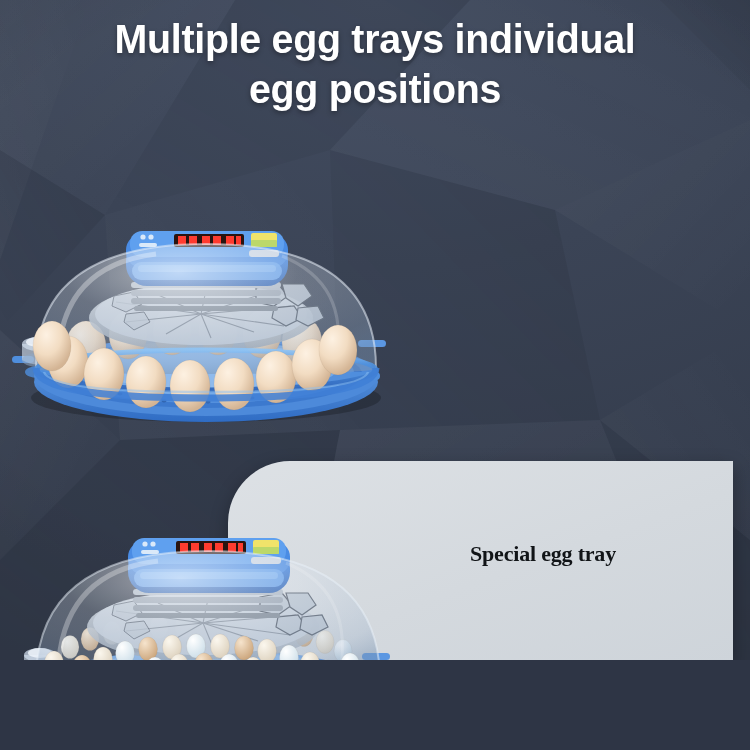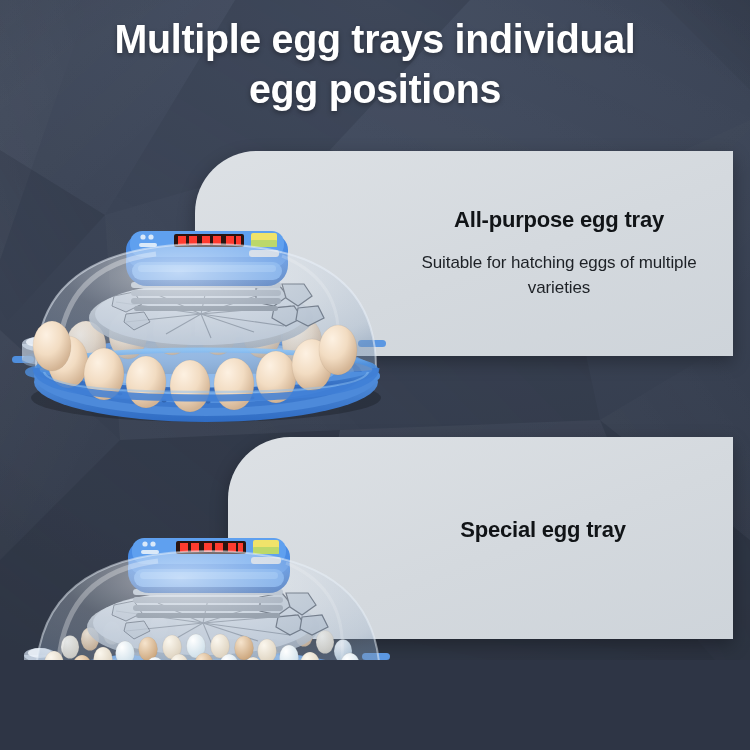--- a/index.html
+++ b/index.html
@@ -53,22 +53,23 @@
     position:absolute;
     background:linear-gradient(160deg,#dde1e5 0%, #d4d9de 55%, #ced4da 100%);
     box-shadow:0 6px 18px rgba(0,0,0,.30);
     z-index:4;
   }
   .card-1 {
     left:195px; top:151px; width:538px; height:205px;
     border-radius:62px 0 0 0;
   }
   .card-2 {
-    left:228px; top:437px; width:505px; height:202px;
+    left:228px; top:461px; width:505px; height:202px;
     border-radius:62px 0 0 0;
+    font-family:Liberation Serif, serif;
   }
   .card-inner {
     position:absolute; right:0; top:0; height:100%;
     display:flex; flex-direction:column;
     align-items:center; justify-content:center;
     text-align:center;
   }
   .card-1 .card-inner { width:330px; padding-right:18px; }
   .card-2 .card-inner { width:368px; padding-right:12px; }
 
@@ -136,26 +137,20 @@
     <polygon points="660,0 750,0 750,90" fill="url(#fb)"></polygon>
   </svg>
 
   <div class="bg-layer bg-vig"></div>
 
   <div class="title-wrap">
     <span class="title-line">Multiple egg trays individual</span>
     <span class="title-line">egg positions</span>
   </div>
 
-  <div class="card card-1">
-    <div class="card-inner">
-      <div class="card-heading">All-purpose egg tray</div>
-      <div class="card-body">Suitable for hatching eggs of multiple varieties</div>
-    </div>
-  </div>
 
   <div class="card card-2">
     <div class="card-inner">
       <div class="card-heading">Special egg tray</div>
     </div>
   </div>
 
   <div class="incubator inc-1">
     <svg viewBox="0 0 400 205">
       <defs>

